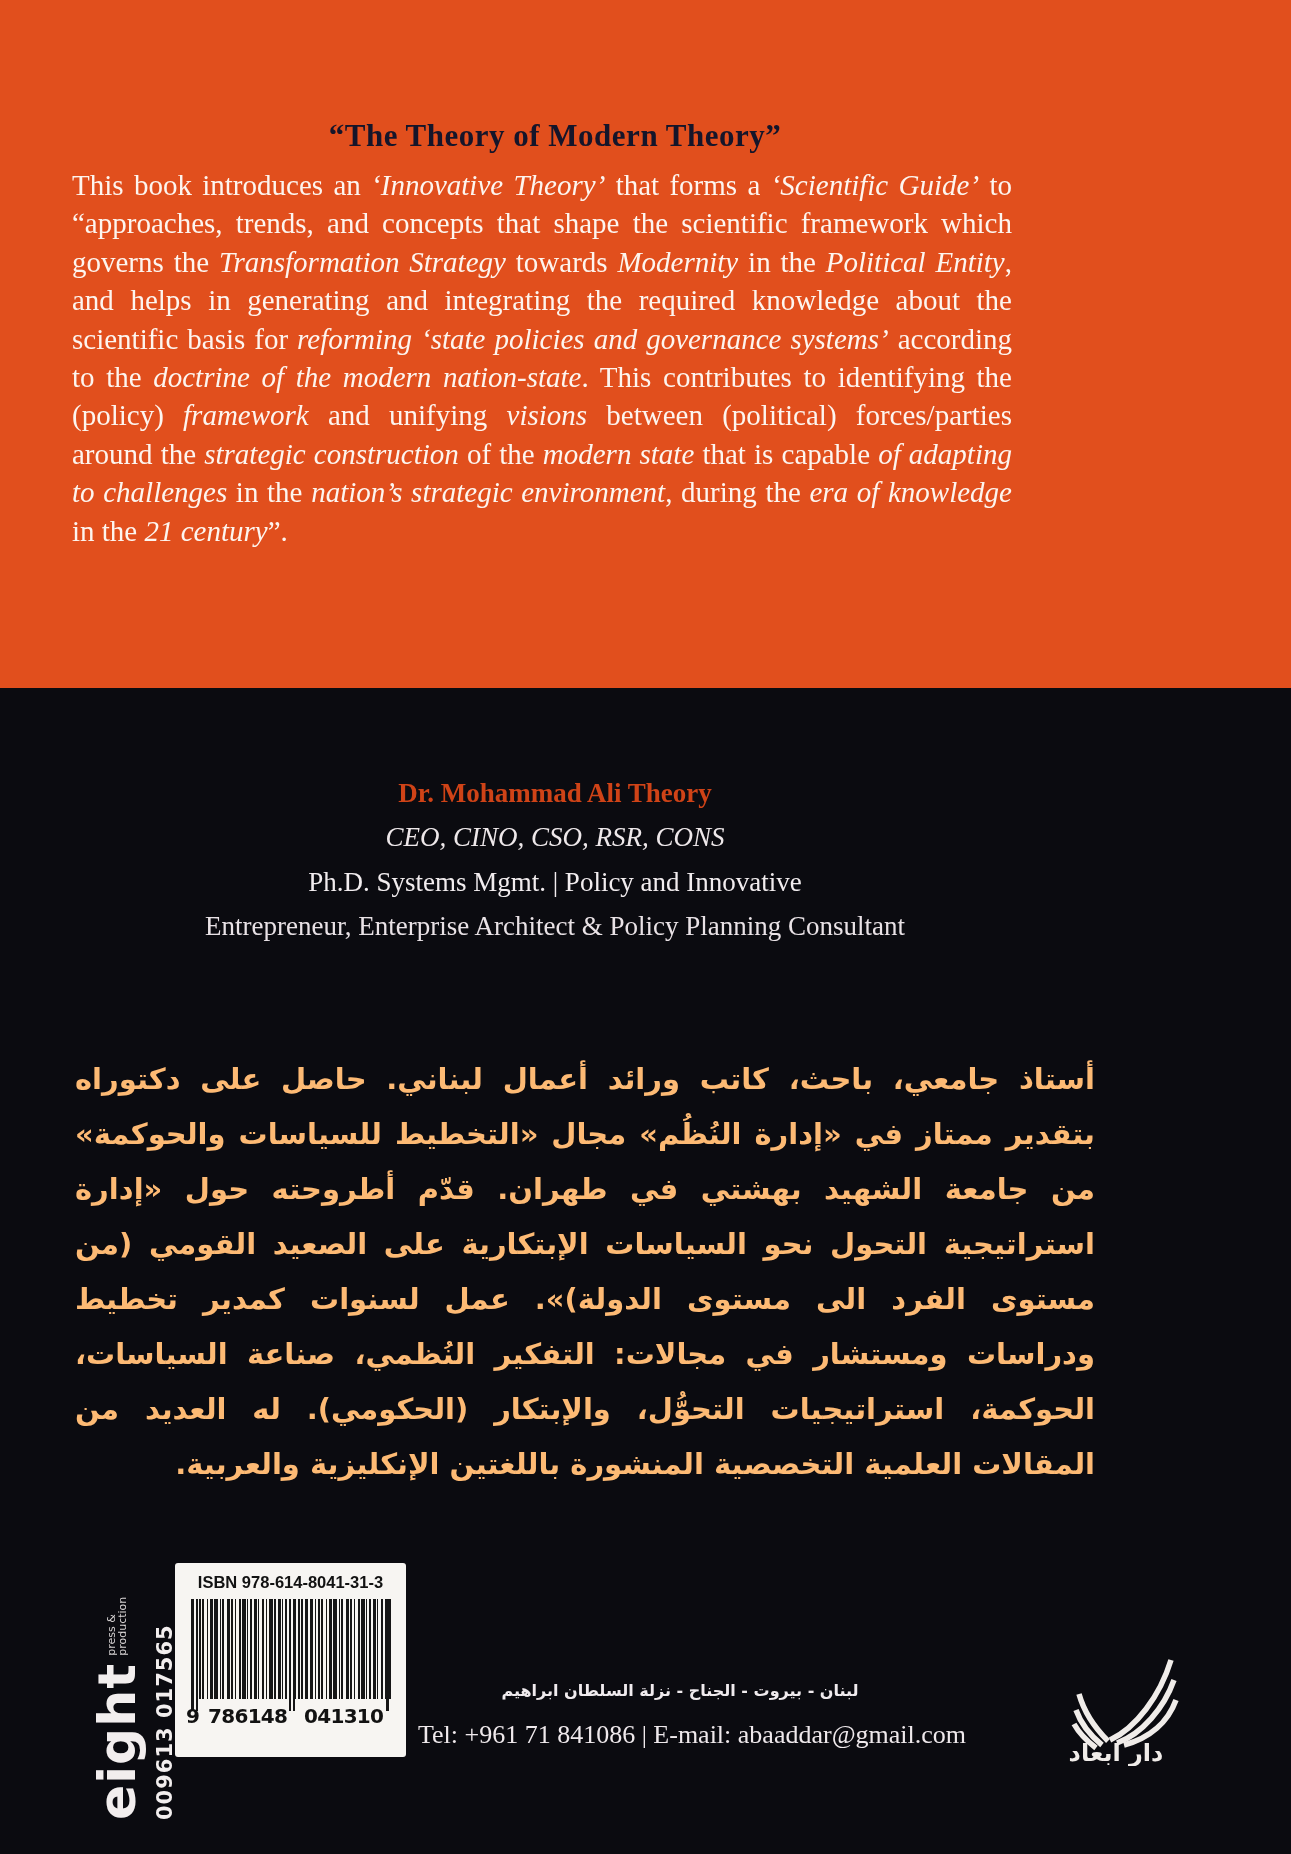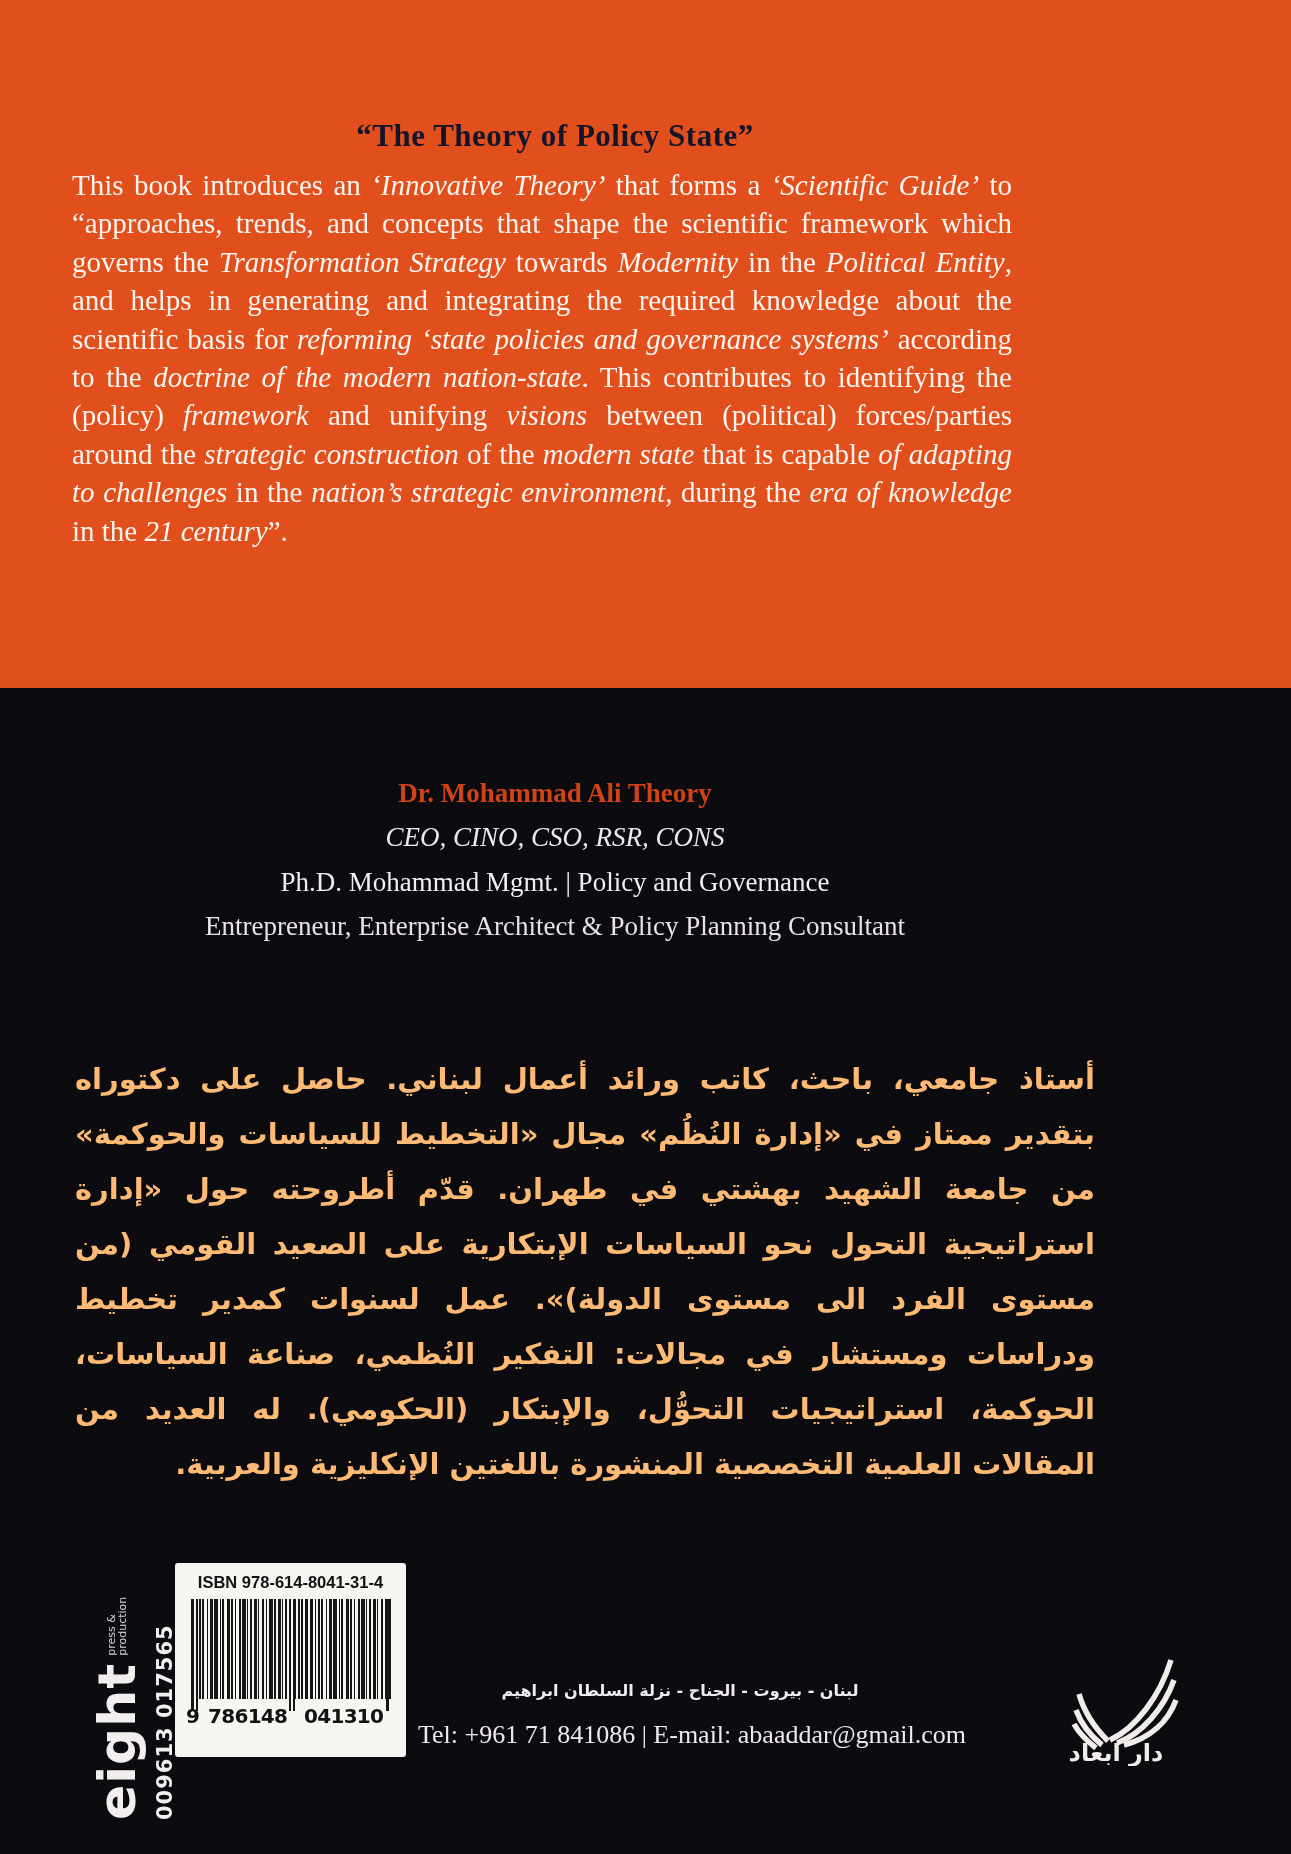--- a/index.html
+++ b/index.html
@@ -73,30 +73,30 @@
   .publisher-logo text{
     font-family:"DejaVu Sans", sans-serif;font-weight:bold;font-size:24px;fill:#f0ece9;
   }
 </style>
 </head>
 <body>
 
 <div class="cover">
 
   <div class="orange-band">
-    <h1 class="title">“The Theory of Policy State”</h1>
+    <h1 class="title">“The Theory of Modern Theory”</h1>
     <p class="intro"><span>This book introduces an </span><span class="it">‘Innovative Theory’</span><span> that forms a </span><span class="it">‘Scientific Guide’</span><span> to “approaches, trends, and concepts that shape the scientific framework which governs the </span><span class="it">Transformation Strategy</span><span> towards </span><span class="it">Modernity</span><span> in the </span><span class="it">Political Entity</span><span>, and helps in generating and integrating the required knowledge about the scientific basis for </span><span class="it">reforming ‘state policies and governance systems’</span><span> according to the </span><span class="it">doctrine of the modern nation-state</span><span>. This contributes to identifying the (policy) </span><span class="it">framework</span><span> and unifying </span><span class="it">visions</span><span> between (political) forces/parties around the </span><span class="it">strategic construction</span><span> of the </span><span class="it">modern state</span><span> that is capable </span><span class="it">of adapting to challenges</span><span> in the </span><span class="it">nation’s strategic environment</span><span>, during the </span><span class="it">era of knowledge</span><span> in the </span><span class="it">21 century</span><span>”.</span></p>
   </div>
 
   <div class="black-panel"></div>
 
   <div class="author-block">
     <div class="author-name">Dr. Mohammad Ali Theory</div>
     <div class="author-titles">CEO, CINO, CSO, RSR, CONS</div>
-    <div class="author-degree">Ph.D.  Mohammad Mgmt. | Policy and Governance</div>
+    <div class="author-degree">Ph.D.  Systems Mgmt. | Policy and Innovative</div>
     <div class="author-roles">Entrepreneur, Enterprise Architect &amp; Policy Planning Consultant</div>
   </div>
 
   <p class="ar-bio">أستاذ جامعي، باحث، كاتب ورائد أعمال لبناني. حاصل على دكتوراه بتقدير ممتاز في «إدارة النُظُم» مجال «التخطيط للسياسات والحوكمة» من جامعة الشهيد بهشتي في طهران. قدّم أطروحته حول «إدارة استراتيجية التحول نحو السياسات الإبتكارية على الصعيد القومي (من مستوى الفرد الى مستوى الدولة)». عمل لسنوات كمدير تخطيط ودراسات ومستشار في مجالات: التفكير النُظمي، صناعة السياسات، الحوكمة، استراتيجيات التحوُّل، والإبتكار (الحكومي). له العديد من المقالات العلمية التخصصية المنشورة باللغتين الإنكليزية والعربية.</p>
 
   <div class="rot-wrap" style="left:82px;top:1642px;width:70px;height:178px;">
     <div class="rot-inner" style="width:178px;height:70px;">
       <span class="eight-big">eight</span>
       <span class="press-sub">
         <span>press &amp;</span><br>
@@ -104,21 +104,21 @@
       </span>
     </div>
   </div>
   <div class="rot-wrap" style="left:148px;top:1642px;width:34px;height:178px;">
     <div class="rot-inner" style="width:178px;height:34px;">
       <span class="press-num">009613 017565</span>
     </div>
   </div>
 
   <div class="isbn-box">
-    <div class="isbn-label">ISBN 978-614-8041-31-4</div>
+    <div class="isbn-label">ISBN 978-614-8041-31-3</div>
     <svg class="barcode-svg" width="210" height="132" viewBox="0 0 210 132">
       <line x1="5" y1="55" x2="205" y2="55" stroke="#161616" stroke-width="100" stroke-dasharray="3 2 1 2 2 1 2 3 1 2 3 1 4 2 1 1 2 3 3 1 2 2 1 3 2 1 4 1 1 2 2 2 3 1 1 3 2 2 1 2 4 1 2 2 3 1 1 2 2 3 1 2 3 2 2 1 2 2 3 2"></line>
       <rect x="5" y="5" width="3" height="112" fill="#161616"></rect>
       <rect x="10" y="5" width="2" height="112" fill="#161616"></rect>
       <rect x="103" y="5" width="2" height="112" fill="#161616"></rect>
       <rect x="107" y="5" width="2" height="112" fill="#161616"></rect>
       <rect x="200" y="5" width="3" height="112" fill="#161616"></rect>
       <text x="0" y="129">9</text>
       <text x="22" y="129" textLength="80">786148</text>
       <text x="118" y="129" textLength="80">041310</text>

